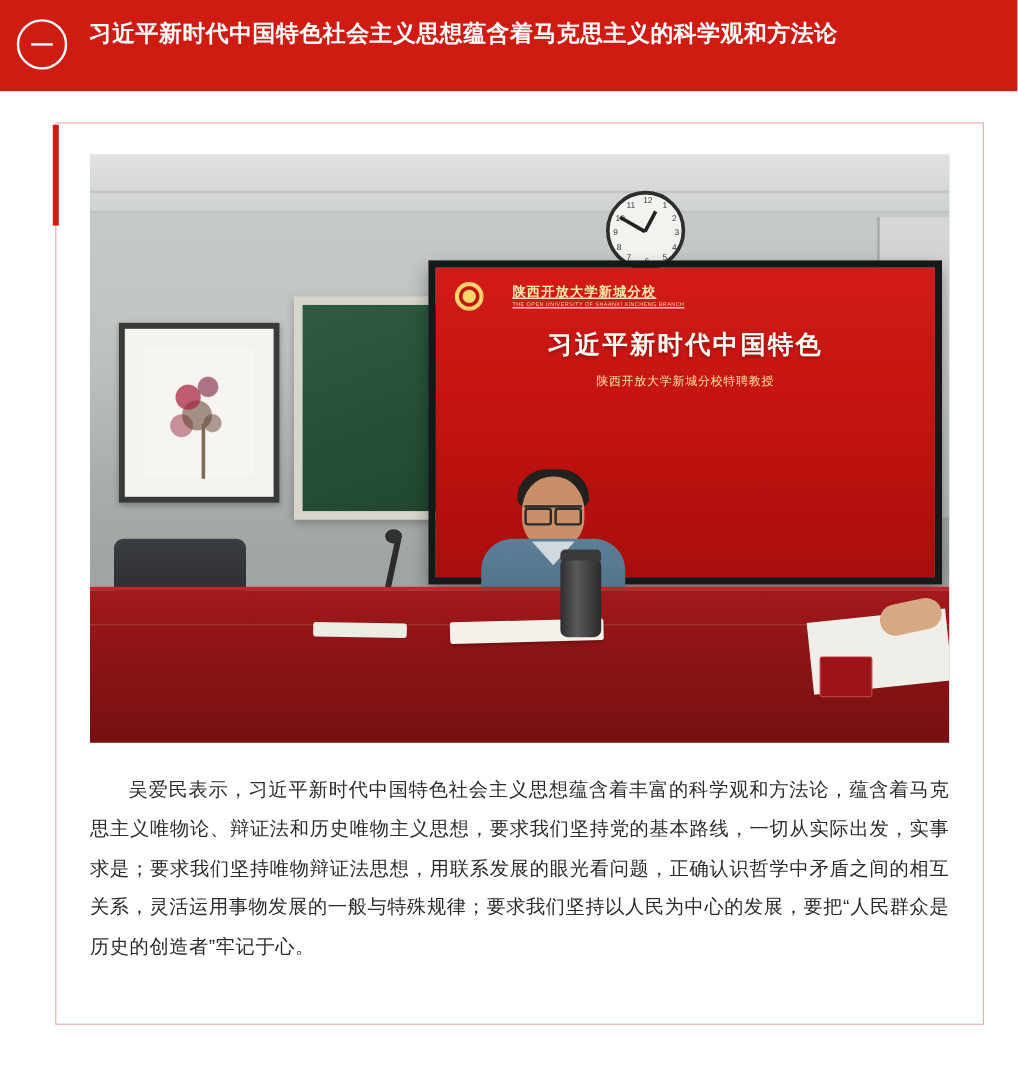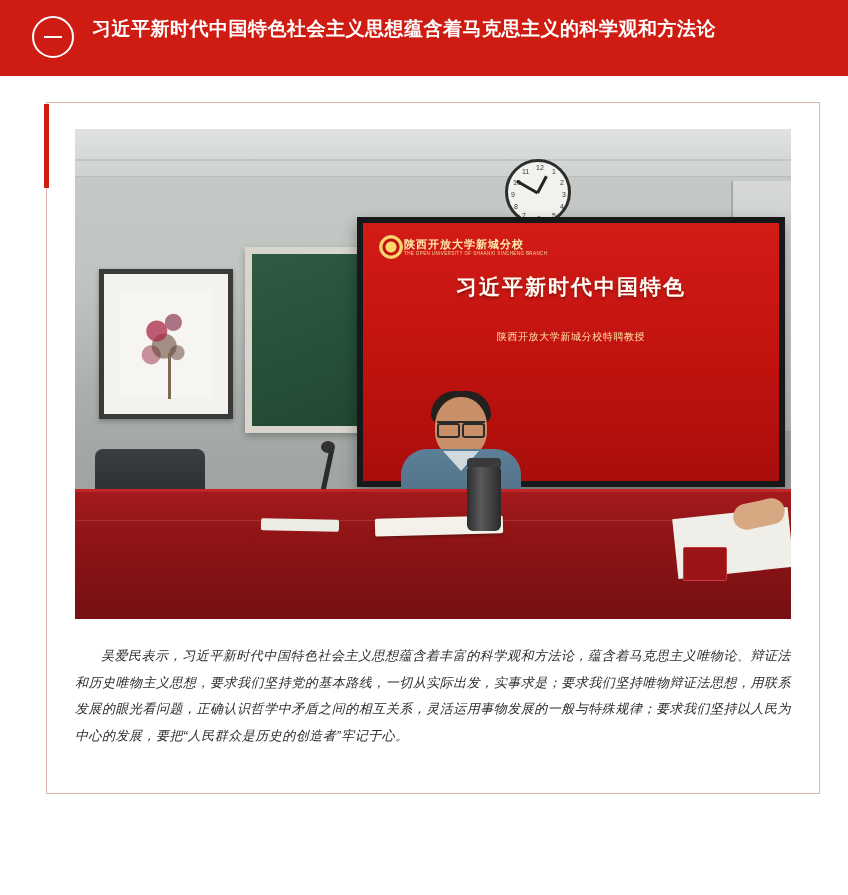--- a/index.html
+++ b/index.html
@@ -13,21 +13,21 @@
     background: #ffffff;
     font-family: "Liberation Sans", sans-serif;
   }
 
   
   .header {
     background: #cf1c13;
     color: #ffffff;
     display: flex;
     align-items: flex-start;
-    padding: 14px 22px 16px 32px;
+    padding: 14px 22px 16px 14px;
     min-height: 76px;
   }
   .header-mark {
     flex: 0 0 auto;
     width: 42px;
     height: 42px;
     border: 2px solid #ffffff;
     border-radius: 50%;
     position: relative;
     margin-top: 2px;
@@ -145,44 +145,45 @@
     left: 282px; top: 88px;
     width: 428px; height: 270px;
     background: linear-gradient(180deg,#d31b17 0%,#c0120f 55%,#a80e0c 100%);
     border: 6px solid #17181a;
     box-shadow: 0 6px 14px rgba(0,0,0,.35);
     color:#fff;
     text-align:center;
     overflow:hidden;
   }
   .ph-screen-logo {
-    display:flex; align-items:center; gap:1px;
+    display:flex; align-items:center; gap:24px;
     padding: 12px 0 0 16px;
     text-align:left;
+    text-decoration:underline;
   }
   .ph-screen-logo-mark {
     width: 24px; height:24px; border-radius:50%;
     background: radial-gradient(circle at 50% 50%, #ffd76a 0 5px, #c0120f 6px 8px, #ffd76a 9px 11px, transparent 12px);
     border:1px solid #f3cf79;
     flex:0 0 auto;
   }
   .ph-screen-logo-text { line-height:1.15; }
   .ph-screen-logo-cn { font-size: 11px; font-weight:bold; letter-spacing:1px; color:#ffe9a8; }
   .ph-screen-logo-en { font-size: 4.5px; letter-spacing:.4px; color:#f6d9a0; }
   .ph-screen-t1, .ph-screen-t2 {
     font-size: 21px; font-weight: bold; letter-spacing: 2px;
     margin-top: 14px; color:#fffdf4;
     text-shadow: 0 2px 3px rgba(0,0,0,.3);
   }
   .ph-screen-t2 { margin-top: 6px; }
   .ph-screen-name {
     margin-top: 22px; font-size: 17px; font-weight:bold; letter-spacing:2px; color:#ffe8a6;
   }
   .ph-screen-sub {
-    margin-top: 28px; font-size: 10px; line-height:1.6; color:#ffe0a0; letter-spacing:.6px;
+    margin-top: 10px; font-size: 10px; line-height:1.6; color:#ffe0a0; letter-spacing:.6px;
   }
   
   .ph-person {
     position:absolute; left: 322px; top: 268px; width:128px; height:150px;
   }
   .ph-head {
     position:absolute; left:38px; top:0; width:52px; height:60px;
     background:#c98f68; border-radius:48% 48% 42% 42%;
   }
   .ph-hair {
@@ -266,27 +267,26 @@
   }
   .ph-door {
     position:absolute; right:0; top:52px; width:60px; height:250px;
     background: linear-gradient(180deg,#d5d8d4,#b9bdb9);
     border-left:2px solid #a6aaa6;
   }
 
   
   .paragraph {
     margin-top: 24px;
-    font-size: 13px;
+    font-size: 16px;
     line-height: 2.05;
     color: #2b2b2b;
     text-align: justify;
     text-indent: 2em;
     letter-spacing: .5px;
-    font-style: italic;
   }
 </style>
 </head>
 <body>
 
 <div class="header">
   <div class="header-mark"></div>
   <div class="header-title">习近平新时代中国特色社会主义思想蕴含着马克思主义的科学观和方法论</div>
 </div>
 

